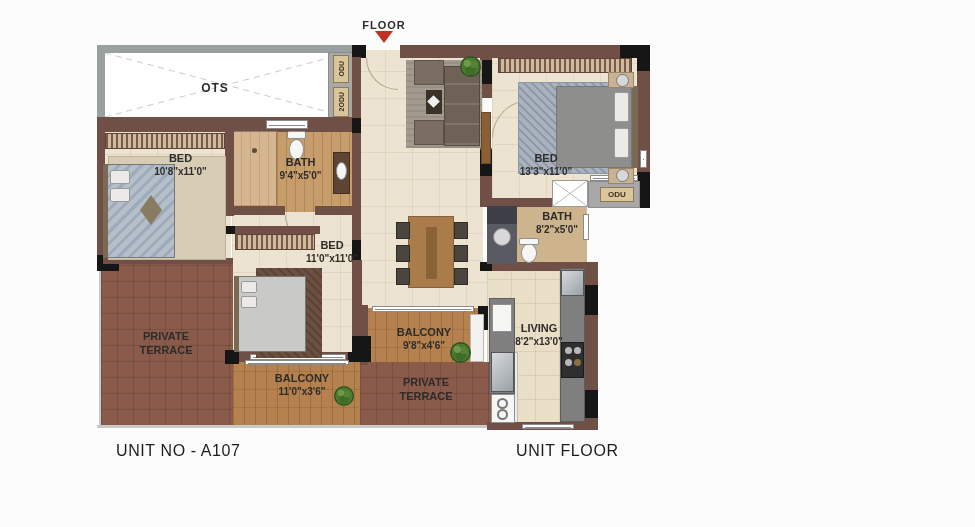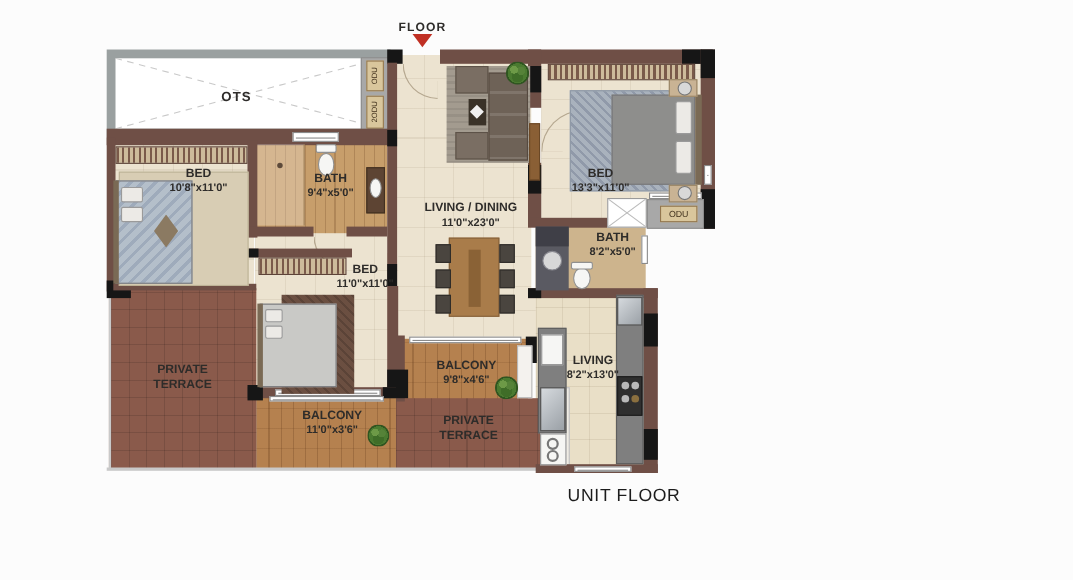--- a/index.html
+++ b/index.html
@@ -21,21 +21,21 @@
                      repeating-linear-gradient(0deg,rgba(90,50,20,.15) 0 1px,transparent 1px 18px);}
   .floor-bathwood{background:#c79e6b;
     background-image:repeating-linear-gradient(90deg,rgba(90,50,20,.22) 0 1px,transparent 1px 9px);}
   .wall{background:#6f4f46;}
   .blk{background:#161616;}
   .win{background:#ffffff;border:1px solid #8a8a8a;box-sizing:border-box;}
   .win:after{content:"";position:absolute;left:2px;right:2px;top:50%;border-top:1px solid #8a8a8a;}
   .hatch{background:repeating-linear-gradient(90deg,#7a5a4a 0 2px,#cdbb9b 2px 5px);border:1px solid #5d4338;box-sizing:border-box;}
   .platform{background:#a8a8a8;border:1px solid #8c8c8c;box-sizing:border-box;}
   .odu-box{background:#d9c69c;border:1px solid #93774f;box-sizing:border-box;color:#41311c;
-           font-size:8px;font-weight:normal;display:flex;align-items:center;justify-content:center;}
+           font-size:8px;font-weight:bold;display:flex;align-items:center;justify-content:center;}
   .vtext{writing-mode:vertical-rl;transform:rotate(180deg);font-size:7px;letter-spacing:0;}
   .label{color:#2e2c2a;text-align:center;line-height:1.25;}
   .label .nm{font-weight:bold;font-size:11px;}
   .label .dm{font-weight:bold;font-size:10px;}
   .cap{color:#1c1c1c;font-size:16px;letter-spacing:.6px;}
   .arc{border:1px solid #b4a68e;box-sizing:border-box;}
   .plant{border-radius:50%;background:
      radial-gradient(circle at 35% 35%, #6d9a47 0 18%, transparent 19%),
      radial-gradient(circle at 65% 40%, #558238 0 20%, transparent 21%),
      radial-gradient(circle at 50% 65%, #3f6d28 0 30%, transparent 31%),
@@ -243,24 +243,20 @@
     <div class="nm" style="font-size:12px;letter-spacing:1px;">OTS</div>
   </div>
   <div class="abs label" style="left:133px;top:152px;width:95px;">
     <div class="nm">BED</div>
     <div class="dm">10'8"x11'0"</div>
   </div>
   <div class="abs label" style="left:253px;top:156px;width:95px;">
     <div class="nm">BATH</div>
     <div class="dm">9'4"x5'0"</div>
   </div>
-  <div class="abs label" style="left:374px;top:183px;width:108px;">
-    <div class="nm">LIVING / DINING</div>
-    <div class="dm">11'0"x23'0"</div>
-  </div>
   <div class="abs label" style="left:500px;top:152px;width:92px;">
     <div class="nm">BED</div>
     <div class="dm">13'3"x11'0"</div>
   </div>
   <div class="abs label" style="left:516px;top:210px;width:82px;">
     <div class="nm">BATH</div>
     <div class="dm">8'2"x5'0"</div>
   </div>
   <div class="abs label" style="left:292px;top:239px;width:80px;">
     <div class="nm">BED</div>
@@ -278,15 +274,16 @@
     <div class="nm">BALCONY</div>
     <div class="dm">11'0"x3'6"</div>
   </div>
   <div class="abs label" style="left:118px;top:330px;width:96px;">
     <div class="nm">PRIVATE TERRACE</div>
   </div>
   <div class="abs label" style="left:378px;top:376px;width:96px;">
     <div class="nm">PRIVATE TERRACE</div>
   </div>
 
+  <div class="abs cap" style="left:116px;top:442px;">UNIT NO - A107</div>
   <div class="abs cap" style="left:516px;top:442px;">UNIT FLOOR</div>
 
 </div>
 
 </body></html>

